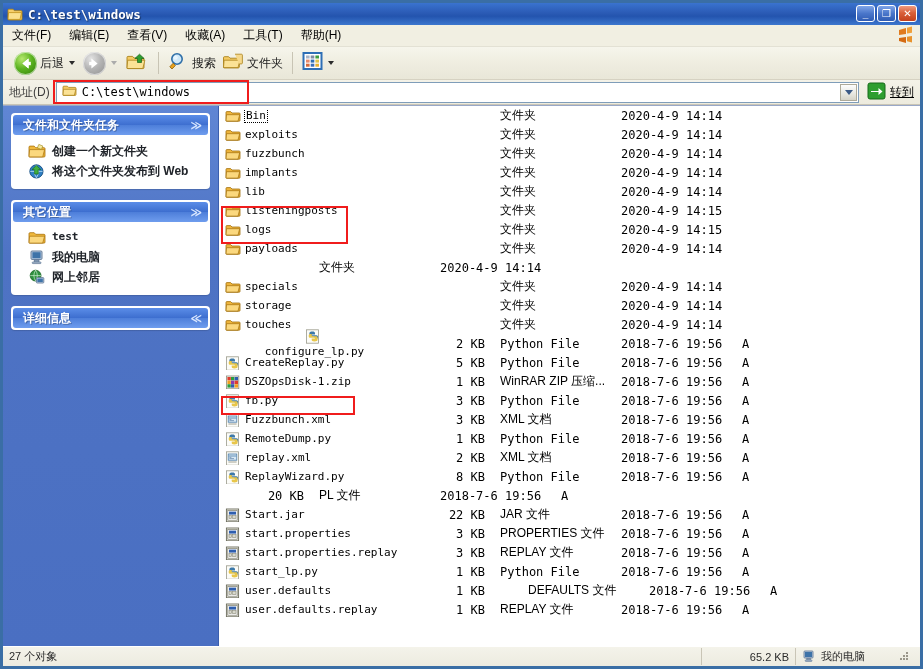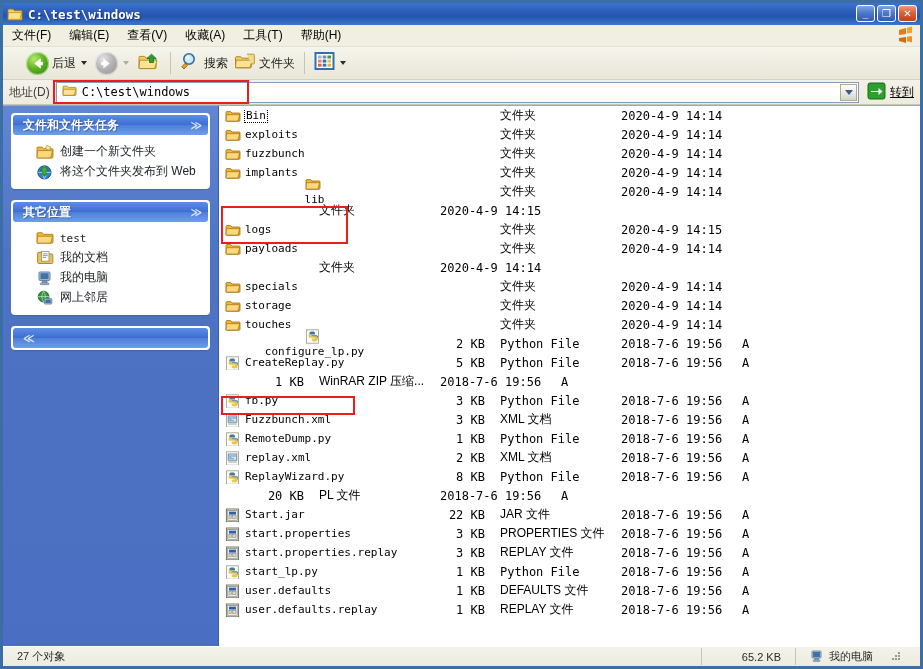--- a/index.html
+++ b/index.html
@@ -56,21 +56,21 @@
   }
   .menu-logo{
     position:absolute;right:4px;top:0px;width:22px;height:20px;
   }
   
   .toolbar{
     flex:0 0 32px;height:32px;
     background:linear-gradient(180deg,#F6F5EC 0%,#EFEDE0 50%,#E9E7D8 100%);
     display:flex;align-items:center;
     border-bottom:1px solid #D6D2C2;
-    padding-left:20px;
+    padding-left:8px;
   }
   .tb-item{display:flex;align-items:center;height:26px;padding:0 3px;cursor:default;}
   .tb-label{font-size:12px;color:#1B1B1B;margin-left:3px;white-space:nowrap;}
   .sep{width:1px;height:22px;background:#C8C4B4;margin:0 6px;}
   .caret{
     width:0;height:0;border-left:3.5px solid transparent;border-right:3.5px solid transparent;
     border-top:4px solid #2B2B2B;margin-left:5px;margin-right:2px;
   }
   .caret.dim{border-top-color:#ABABAB;}
   
@@ -134,21 +134,21 @@
     background:linear-gradient(180deg,#5B8DE8 0%,#3E6FD0 48%,#4E7FDA 52%,#6F9DEE 100%);
     color:#fff;font-weight:bold;font-size:12px;
     padding:0 6px 0 10px;
     border-radius:3px;
     box-sizing:border-box;
     margin:2px;
   }
   .panel-head .ttl{flex:1;text-shadow:1px 1px 0 rgba(0,0,0,.25);}
   .chev{font-size:11px;font-weight:bold;color:#DCE9FF;line-height:1;}
   .panel-body{padding:4px 7px 6px 9px;}
-  .srow{display:flex;align-items:center;margin:2px 0 3px 16px;}
+  .srow{display:flex;align-items:flex-start;margin:2px 0 3px 8px;font-weight:bold;}
   .srow .ic{flex:0 0 18px;height:16px;margin-right:6px;position:relative;}
   .srow .tx{font-size:12px;color:#20242A;white-space:nowrap;}
   .srow .tx.mono{font-family:"DejaVu Sans Mono","Liberation Mono",monospace;font-size:11px;}
   
   .filepane{
     flex:1;background:#fff;display:flex;flex-direction:column;min-width:0;
     border-left:1px solid #3B5FAE;
   }
   .colhead{
     flex:0 0 20px;height:20px;display:flex;
@@ -181,21 +181,21 @@
   
   .redbox{position:absolute;border:2px solid #F01C1C;box-sizing:border-box;pointer-events:none;}
   
   .statusbar{
     flex:0 0 19px;height:19px;display:flex;align-items:center;
     background:linear-gradient(180deg,#F4F3EA 0%,#EDEBE0 100%);
     border-top:1px solid #FFFFFF;
     font-size:11px;color:#2B2B2B;
   }
   .sb-seg{
-    display:flex;align-items:center;height:17px;padding:0 14px;
+    display:flex;align-items:center;height:17px;padding:0 6px;
     border-right:1px solid #C9C5B6;box-sizing:border-box;
   }
   .sb-seg.grow{flex:1;border-right:1px solid #C9C5B6;}
   .sb-seg.last{border-right:none;}
   .grip{
     width:14px;height:14px;margin-left:auto;margin-right:2px;position:relative;
   }
   .watermark{
     position:absolute;right:6px;bottom:21px;
     font-family:"Liberation Sans",sans-serif;font-size:16px;
@@ -384,30 +384,20 @@
               <svg width="18" height="15" viewBox="0 0 18 15">
                 <path d="M1 3.6c0-.5.4-.9.9-.9h4.3L7.7 4.3h8.4c.5 0 .9.4.9.9v7c0 .5-.4.9-.9.9H1.9c-.5 0-.9-.4-.9-.9z" fill="#F0B93E" stroke="#A9710A" stroke-width=".8"></path>
                 <path d="M1.6 6.2h15l-1.9 6.9H1z" fill="#FBD87E" stroke="#A9710A" stroke-width=".7"></path>
               </svg>
             </span>
             <span class="tx mono">test</span>
           </div>
           <div class="srow">
             <span class="ic">
               <svg width="18" height="16" viewBox="0 0 18 16">
-                <path d="M1.6 3.2c0-.5.4-.9.9-.9h4l1.4 1.6h8c.5 0 .9.4.9.9v7.8c0 .5-.4.9-.9.9H2.5c-.5 0-.9-.4-.9-.9z" fill="#E8C35A" stroke="#9B7310" stroke-width=".8"></path>
-                <rect x="5.4" y="1.6" width="7.6" height="9.6" fill="#FDFDF6" stroke="#8A8A7A" stroke-width=".8"></rect>
-                <path d="M6.8 3.8h4.8M6.8 5.6h4.8M6.8 7.4h3.2" stroke="#6D7C9C" stroke-width=".8"></path>
-              </svg>
-            </span>
-            <span class="tx">我的文档</span>
-          </div>
-          <div class="srow">
-            <span class="ic">
-              <svg width="18" height="16" viewBox="0 0 18 16">
                 <rect x="3" y="2" width="11" height="8.4" rx="1" fill="#B9CBE0" stroke="#5A7290" stroke-width=".9"></rect>
                 <rect x="4.4" y="3.2" width="8.2" height="6" fill="#3E73A8"></rect>
                 <rect x="6.2" y="11" width="4.8" height="2.2" fill="#8FA4BC" stroke="#5A7290" stroke-width=".7"></rect>
                 <rect x="4.2" y="13" width="8.8" height="1.6" rx=".7" fill="#AFC0D4" stroke="#5A7290" stroke-width=".7"></rect>
               </svg>
             </span>
             <span class="tx">我的电脑</span>
           </div>
           <div class="srow">
             <span class="ic">
@@ -418,20 +408,21 @@
                 <rect x="9.4" y="9.6" width="5.4" height="3.4" fill="#3E73A8"></rect>
               </svg>
             </span>
             <span class="tx">网上邻居</span>
           </div>
         </div>
       </div>
 
       <div class="panel">
         <div class="panel-head">
+          <span class="ttl">详细信息</span>
           <span class="chev">≪</span>
         </div>
       </div>
 
     </div>
 
     <div class="filepane">
 
       <div class="rows" id="rows">
           <div class="row">
@@ -488,35 +479,44 @@
                 </svg>
               </span>
               <span class="nm">implants</span>
             </div>
             <div class="c-size" style="width: 92px;"></div>
             <div class="c-type cn-zh" style="width: 121px;">文件夹</div>
             <div class="c-date" style="width: 119px;">2020-4-9 14:14</div>
             <div class="c-attr" style="width: 87px;"></div>
           </div>
           <div class="row">
-            <div class="c-name" style="width: 181px; flex-direction: column;">
+            <div class="c-name" style="width: 181px;">
               <span style="display: flex; width: 16px; height: 14px; flex: 0 0 16px;">
                 <svg width="16" height="14" viewBox="0 0 16 14">
                   <path d="M1 3.4c0-.5.3-.8.8-.8h3.8L7 4h7.2c.5 0 .8.3.8.8v6.6c0 .5-.3.8-.8.8H1.8c-.5 0-.8-.3-.8-.8z" fill="#EFB53C" stroke="#A06F0C" stroke-width=".8"></path>
                   <path d="M1.5 5.7h13.2l-1.7 6.4H1z" fill="#FBD87E" stroke="#A06F0C" stroke-width=".7"></path>
                 </svg>
               </span>
               <span class="nm">lib</span>
             </div>
             <div class="c-size" style="width: 92px;"></div>
             <div class="c-type cn-zh" style="width: 121px;">文件夹</div>
             <div class="c-date" style="width: 119px;">2020-4-9 14:14</div>
             <div class="c-attr" style="width: 87px;"></div>
           </div>
           <div class="row">
+            <div class="c-name" style="width: 181px;">
+              <span style="display: flex; width: 16px; height: 14px; flex: 0 0 16px;">
+                <svg width="16" height="14" viewBox="0 0 16 14">
+                  <path d="M1 3.4c0-.5.3-.8.8-.8h3.8L7 4h7.2c.5 0 .8.3.8.8v6.6c0 .5-.3.8-.8.8H1.8c-.5 0-.8-.3-.8-.8z" fill="#EFB53C" stroke="#A06F0C" stroke-width=".8"></path>
+                  <path d="M1.5 5.7h13.2l-1.7 6.4H1z" fill="#FBD87E" stroke="#A06F0C" stroke-width=".7"></path>
+                </svg>
+              </span>
+              <span class="nm">listeningposts</span>
+            </div>
             <div class="c-size" style="width: 92px;"></div>
             <div class="c-type cn-zh" style="width: 121px;">文件夹</div>
             <div class="c-date" style="width: 119px;">2020-4-9 14:15</div>
             <div class="c-attr" style="width: 87px;"></div>
           </div>
           <div class="row">
             <div class="c-name" style="width: 181px;">
               <span style="display: flex; width: 16px; height: 14px; flex: 0 0 16px;">
                 <svg width="16" height="14" viewBox="0 0 16 14">
                   <path d="M1 3.4c0-.5.3-.8.8-.8h3.8L7 4h7.2c.5 0 .8.3.8.8v6.6c0 .5-.3.8-.8.8H1.8c-.5 0-.8-.3-.8-.8z" fill="#EFB53C" stroke="#A06F0C" stroke-width=".8"></path>
@@ -622,20 +622,37 @@
                 </svg>
               </span>
               <span class="nm">CreateReplay.py</span>
             </div>
             <div class="c-size" style="width: 92px;">5 KB</div>
             <div class="c-type" style="width: 121px;">Python File</div>
             <div class="c-date" style="width: 119px;">2018-7-6 19:56</div>
             <div class="c-attr" style="width: 87px;">A</div>
           </div>
           <div class="row">
+            <div class="c-name" style="width: 181px;">
+              <span style="display: flex; width: 16px; height: 14px; flex: 0 0 16px;">
+                <svg width="16" height="15" viewBox="0 0 16 15">
+                  <rect x="1.4" y="1" width="12.4" height="12.8" fill="#FAFAF4" stroke="#8A8A7A" stroke-width=".8"></rect>
+                  <rect x="2.4" y="2" width="3.4" height="3.4" fill="#E03C2C"></rect>
+                  <rect x="6" y="2" width="3.4" height="3.4" fill="#2E9E3E"></rect>
+                  <rect x="9.6" y="2" width="3.4" height="3.4" fill="#2E5EAE"></rect>
+                  <rect x="2.4" y="5.6" width="3.4" height="3.4" fill="#F0A020"></rect>
+                  <rect x="6" y="5.6" width="3.4" height="3.4" fill="#8A3CAE"></rect>
+                  <rect x="9.6" y="5.6" width="3.4" height="3.4" fill="#E03C2C"></rect>
+                  <rect x="2.4" y="9.2" width="3.4" height="3.4" fill="#2E9E3E"></rect>
+                  <rect x="6" y="9.2" width="3.4" height="3.4" fill="#2E5EAE"></rect>
+                  <rect x="9.6" y="9.2" width="3.4" height="3.4" fill="#F0A020"></rect>
+                </svg>
+              </span>
+              <span class="nm">DSZOpsDisk-1.zip</span>
+            </div>
             <div class="c-size" style="width: 92px;">1 KB</div>
             <div class="c-type cn-zh" style="width: 121px;">WinRAR ZIP 压缩...</div>
             <div class="c-date" style="width: 119px;">2018-7-6 19:56</div>
             <div class="c-attr" style="width: 87px;">A</div>
           </div>
           <div class="row">
             <div class="c-name" style="width: 181px;">
               <span style="display: flex; width: 16px; height: 14px; flex: 0 0 16px;">
                 <svg width="16" height="15" viewBox="0 0 16 15">
                   <rect x="1.5" y="0.8" width="12" height="13.4" fill="#FCFCF8" stroke="#9A9A8A" stroke-width=".8"></rect>
@@ -801,21 +818,21 @@
                   <rect x="1.4" y="1" width="12.2" height="12.8" fill="#F2F2EC" stroke="#6A6A5A" stroke-width=".9"></rect>
                   <rect x="2.8" y="2.4" width="9.4" height="9.8" fill="#fff" stroke="#7A7A6A" stroke-width=".7"></rect>
                   <rect x="4" y="3.6" width="7" height="3" fill="#2E5EAE"></rect>
                   <rect x="4" y="7.4" width="2.6" height="3.2" fill="#D8D8CC" stroke="#8A8A7A" stroke-width=".6"></rect>
                   <rect x="7.4" y="7.4" width="3.6" height="3.2" fill="#D8D8CC" stroke="#8A8A7A" stroke-width=".6"></rect>
                 </svg>
               </span>
               <span class="nm">user.defaults</span>
             </div>
             <div class="c-size" style="width: 92px;">1 KB</div>
-            <div class="c-type cn-zh" style="width: 121px;">DEFAULTS 文件</div>
+            <div class="c-type cn-zh" style="width: 121px; margin-left: 28px;">DEFAULTS 文件</div>
             <div class="c-date" style="width: 119px;">2018-7-6 19:56</div>
             <div class="c-attr" style="width: 87px;">A</div>
           </div>
           <div class="row">
             <div class="c-name" style="width: 181px;">
               <span style="display: flex; width: 16px; height: 14px; flex: 0 0 16px;">
                 <svg width="16" height="15" viewBox="0 0 16 15">
                   <rect x="1.4" y="1" width="12.2" height="12.8" fill="#F2F2EC" stroke="#6A6A5A" stroke-width=".9"></rect>
                   <rect x="2.8" y="2.4" width="9.4" height="9.8" fill="#fff" stroke="#7A7A6A" stroke-width=".7"></rect>
                   <rect x="4" y="3.6" width="7" height="3" fill="#2E5EAE"></rect>

